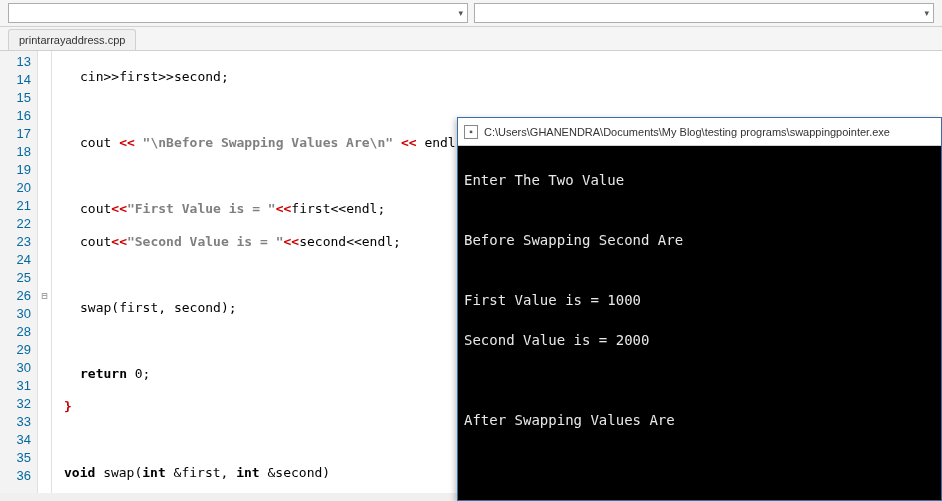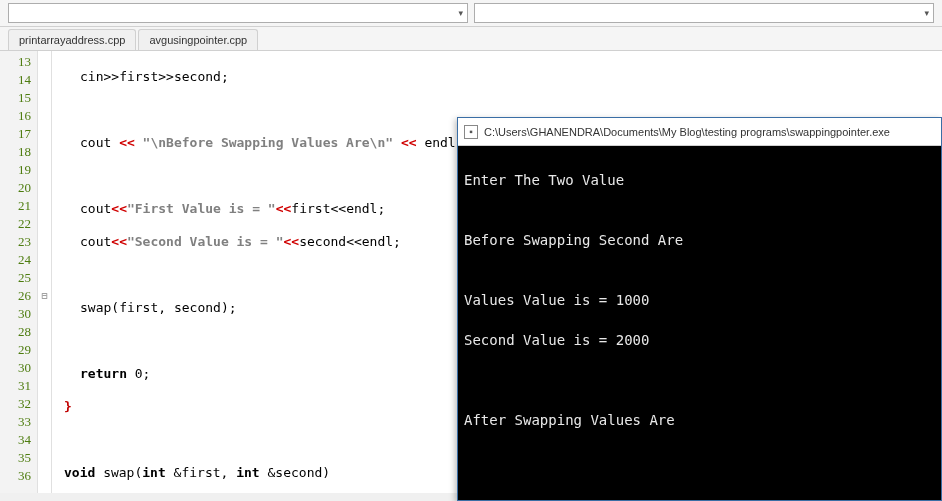--- a/index.html
+++ b/index.html
@@ -4,21 +4,21 @@
 <style>
 * { margin:0; padding:0; box-sizing:border-box; }
 body { font-family:"Segoe UI",Tahoma,sans-serif; font-size:12px; background:#f0f0f0; width:942px; height:501px; overflow:hidden; position:relative; }
 .top-combos { display:flex; gap:6px; padding:3px 8px; background:#f5f5f5; border-bottom:1px solid #d0d0d0; }
 .combo { flex:1; height:20px; background:#fff; border:1px solid #adadad; display:flex; align-items:center; justify-content:flex-end; padding:0 4px; font-size:11px; color:#555; }
 .combo .chev { font-size:9px; color:#555; }
 .tabs { display:flex; background:#f5f5f5; padding:2px 8px 0 8px; border-bottom:1px solid #d0d0d0; }
 .tab { padding:4px 10px; font-size:11px; color:#333; border:1px solid #d0d0d0; border-bottom:none; margin-right:2px; background:#f0f0f0; border-top-left-radius:3px; border-top-right-radius:3px; cursor:pointer; }
 .tab.active { background:#fff; font-weight:400; border-bottom:1px solid #fff; position:relative; top:1px; }
 .editor { display:flex; background:#fff; height:442px; }
-.gutter { width:38px; background:#f3f3f3; border-right:1px solid #e0e0e0; font-family:Liberation Serif, serif; font-size:13px; color:#4d7c0f; text-align:right; padding-top:2px; }
+.gutter { width:38px; background:#f3f3f3; border-right:1px solid #e0e0e0; font-family:Liberation Sans, sans-serif; font-size:13px; color:#0369a1; text-align:right; padding-top:2px; }
 .gutter .ln { height:18px; line-height:18px; padding-right:6px; position:relative; }
 .fold-col { width:14px; border-right:1px solid #e0e0e0; background:#fff; font-family:Consolas,monospace; font-size:10px; color:#888; padding-top:2px; }
 .fold-col .fc { height:18px; line-height:18px; text-align:center; }
 .code { flex:1; font-family:Consolas,monospace; font-size:13px; padding-top:2px; color:#000; white-space:pre; overflow:hidden; }
 .code .line { height:18px; line-height:18px; padding-left:28px; }
 .kw { color:#000000; font-weight:bold; }
 .str { color:#808080; font-weight:bold; }
 .op { color:#d00000; font-weight:bold; }
 .br { color:#c00000; font-weight:bold; }
 .console-win { position:absolute; left:457px; top:117px; width:485px; height:384px; background:#000; border:1px solid #3a6ea5; box-shadow:-2px 2px 6px rgba(0,0,0,0.25); }
@@ -33,21 +33,20 @@
   <div class="combo">
       <span class="chev">▾</span>
     </div>
   <div class="combo">
       <span class="chev">▾</span>
     </div>
 </div>
 
 <div class="tabs">
   <div class="tab">printarrayaddress.cpp</div>
-  <div class="tab">avgusingpointer.cpp</div>
 </div>
 
 <div class="editor">
   <div class="gutter">
     <div class="ln">13</div>
     <div class="ln">14</div>
     <div class="ln">15</div>
     <div class="ln">16</div>
     <div class="ln">17</div>
     <div class="ln">18</div>
@@ -127,21 +126,21 @@
 <div class="console-win">
   <div class="console-title">
     <span class="cicon">▪</span>
     <span>C:\Users\GHANENDRA\Documents\My Blog\testing programs\swappingpointer.exe</span>
   </div>
   <div class="console-body">
 <div>Enter The Two Value</div>
 <div></div>
 <div>Before Swapping Second Are</div>
 <div></div>
-<div>Values Value is = 1000</div>
+<div>First Value is = 1000</div>
 <div>Second Value is = 2000</div>
 <div></div>
 <div></div>
 <div>After Swapping Values Are</div>
 <div></div>
 
 
 <div></div>
 
 

